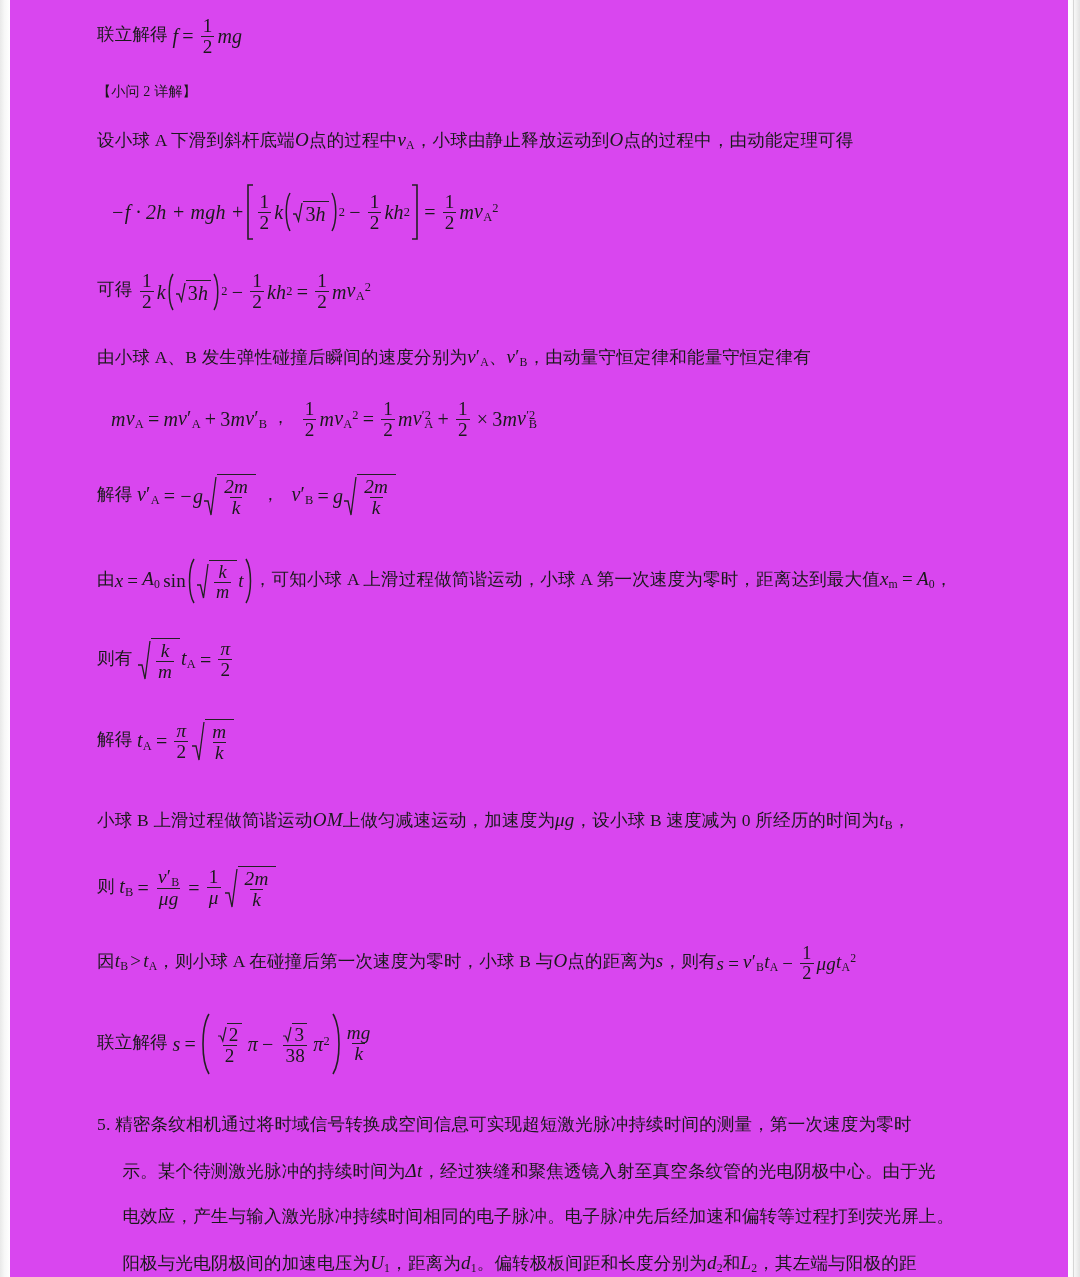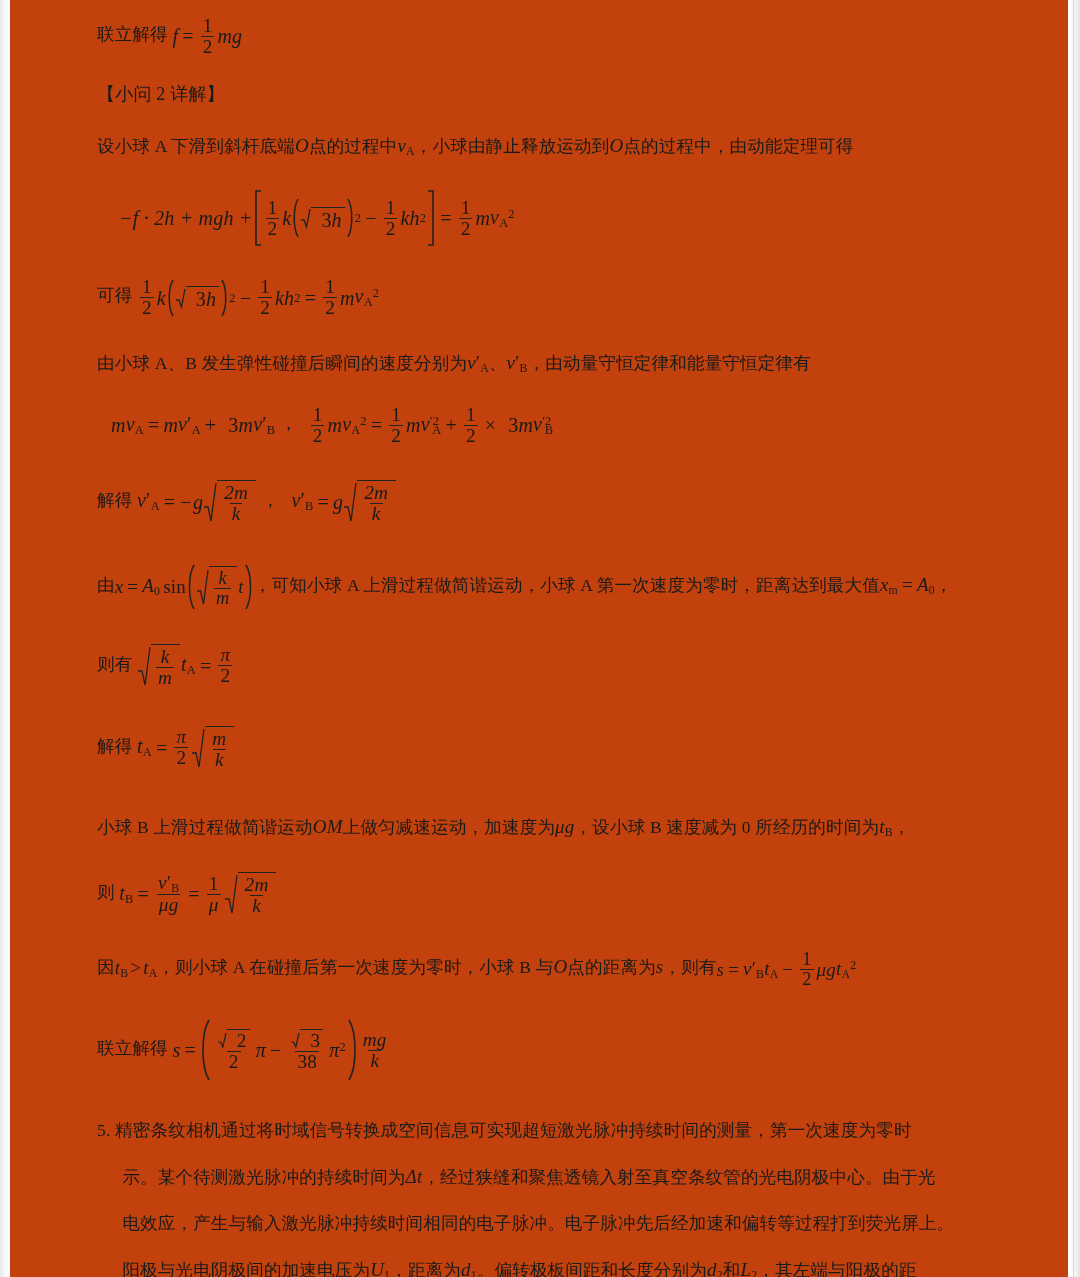--- a/index.html
+++ b/index.html
@@ -11,21 +11,21 @@
     width: 1080px;
     height: 1277px;
     overflow: hidden;
     font-family: "Liberation Serif", "DejaVu Serif", serif;
     color: #1a1a1a;
   }
   .page {
     position: relative;
     width: 1080px;
     height: 1277px;
-    background: #c2410c;
+    background: #d946ef;
     box-sizing: border-box;
   }
   
   .edge-left {
     position: absolute;
     left: 0; top: 0; bottom: 0;
     width: 10px;
     background: linear-gradient(to right, #e9e9e9 0%, #f7f7f7 45%, #ffffff 100%);
     pointer-events: none;
   }
@@ -77,21 +77,21 @@
     font-family: "Liberation Serif", "DejaVu Serif", serif;
     font-size: 20px;
     line-height: 1;
     white-space: nowrap;
     display: inline-flex;
     align-items: center;
     vertical-align: middle;
   }
   .eq i { font-style: italic; }
   .eq .op { font-style: normal; padding: 0 4px; }
-  .eq .num { font-style: normal; margin-left: 8px; }
+  .eq .num { font-style: normal; }
 
   
   .frac {
     display: inline-flex;
     flex-direction: column;
     align-items: center;
     vertical-align: middle;
     margin: 0 3px;
     font-size: 0.96em;
     line-height: 1.04;
@@ -164,21 +164,21 @@
         <span class="frac">
           <span class="numr">1</span>
           <span class="den">2</span>
         </span>
         <i>mg</i>
       </span>
     </div>
 
     <div class="gap-m" style="height:24px"></div>
 
-    <div class="para" style="font-size:18px">【小问 2 详解】</div>
+    <div class="para" style="font-size:14px">【小问 2 详解】</div>
 
     <div class="gap-m" style="height:22px"></div>
 
     <div class="para">
       <span>设小球 A 下滑到斜杆底端</span><span class="m">O</span><span>点的过程中</span><span class="m"><span>v</span><sub>A</sub></span><span>，小球由静止释放运动到</span><span class="m">O</span><span>点的过程中，由动能定理可得</span>
     </div>
 
     <div class="gap-l" style="height:28px"></div>
 
     <div class="para eqline">

